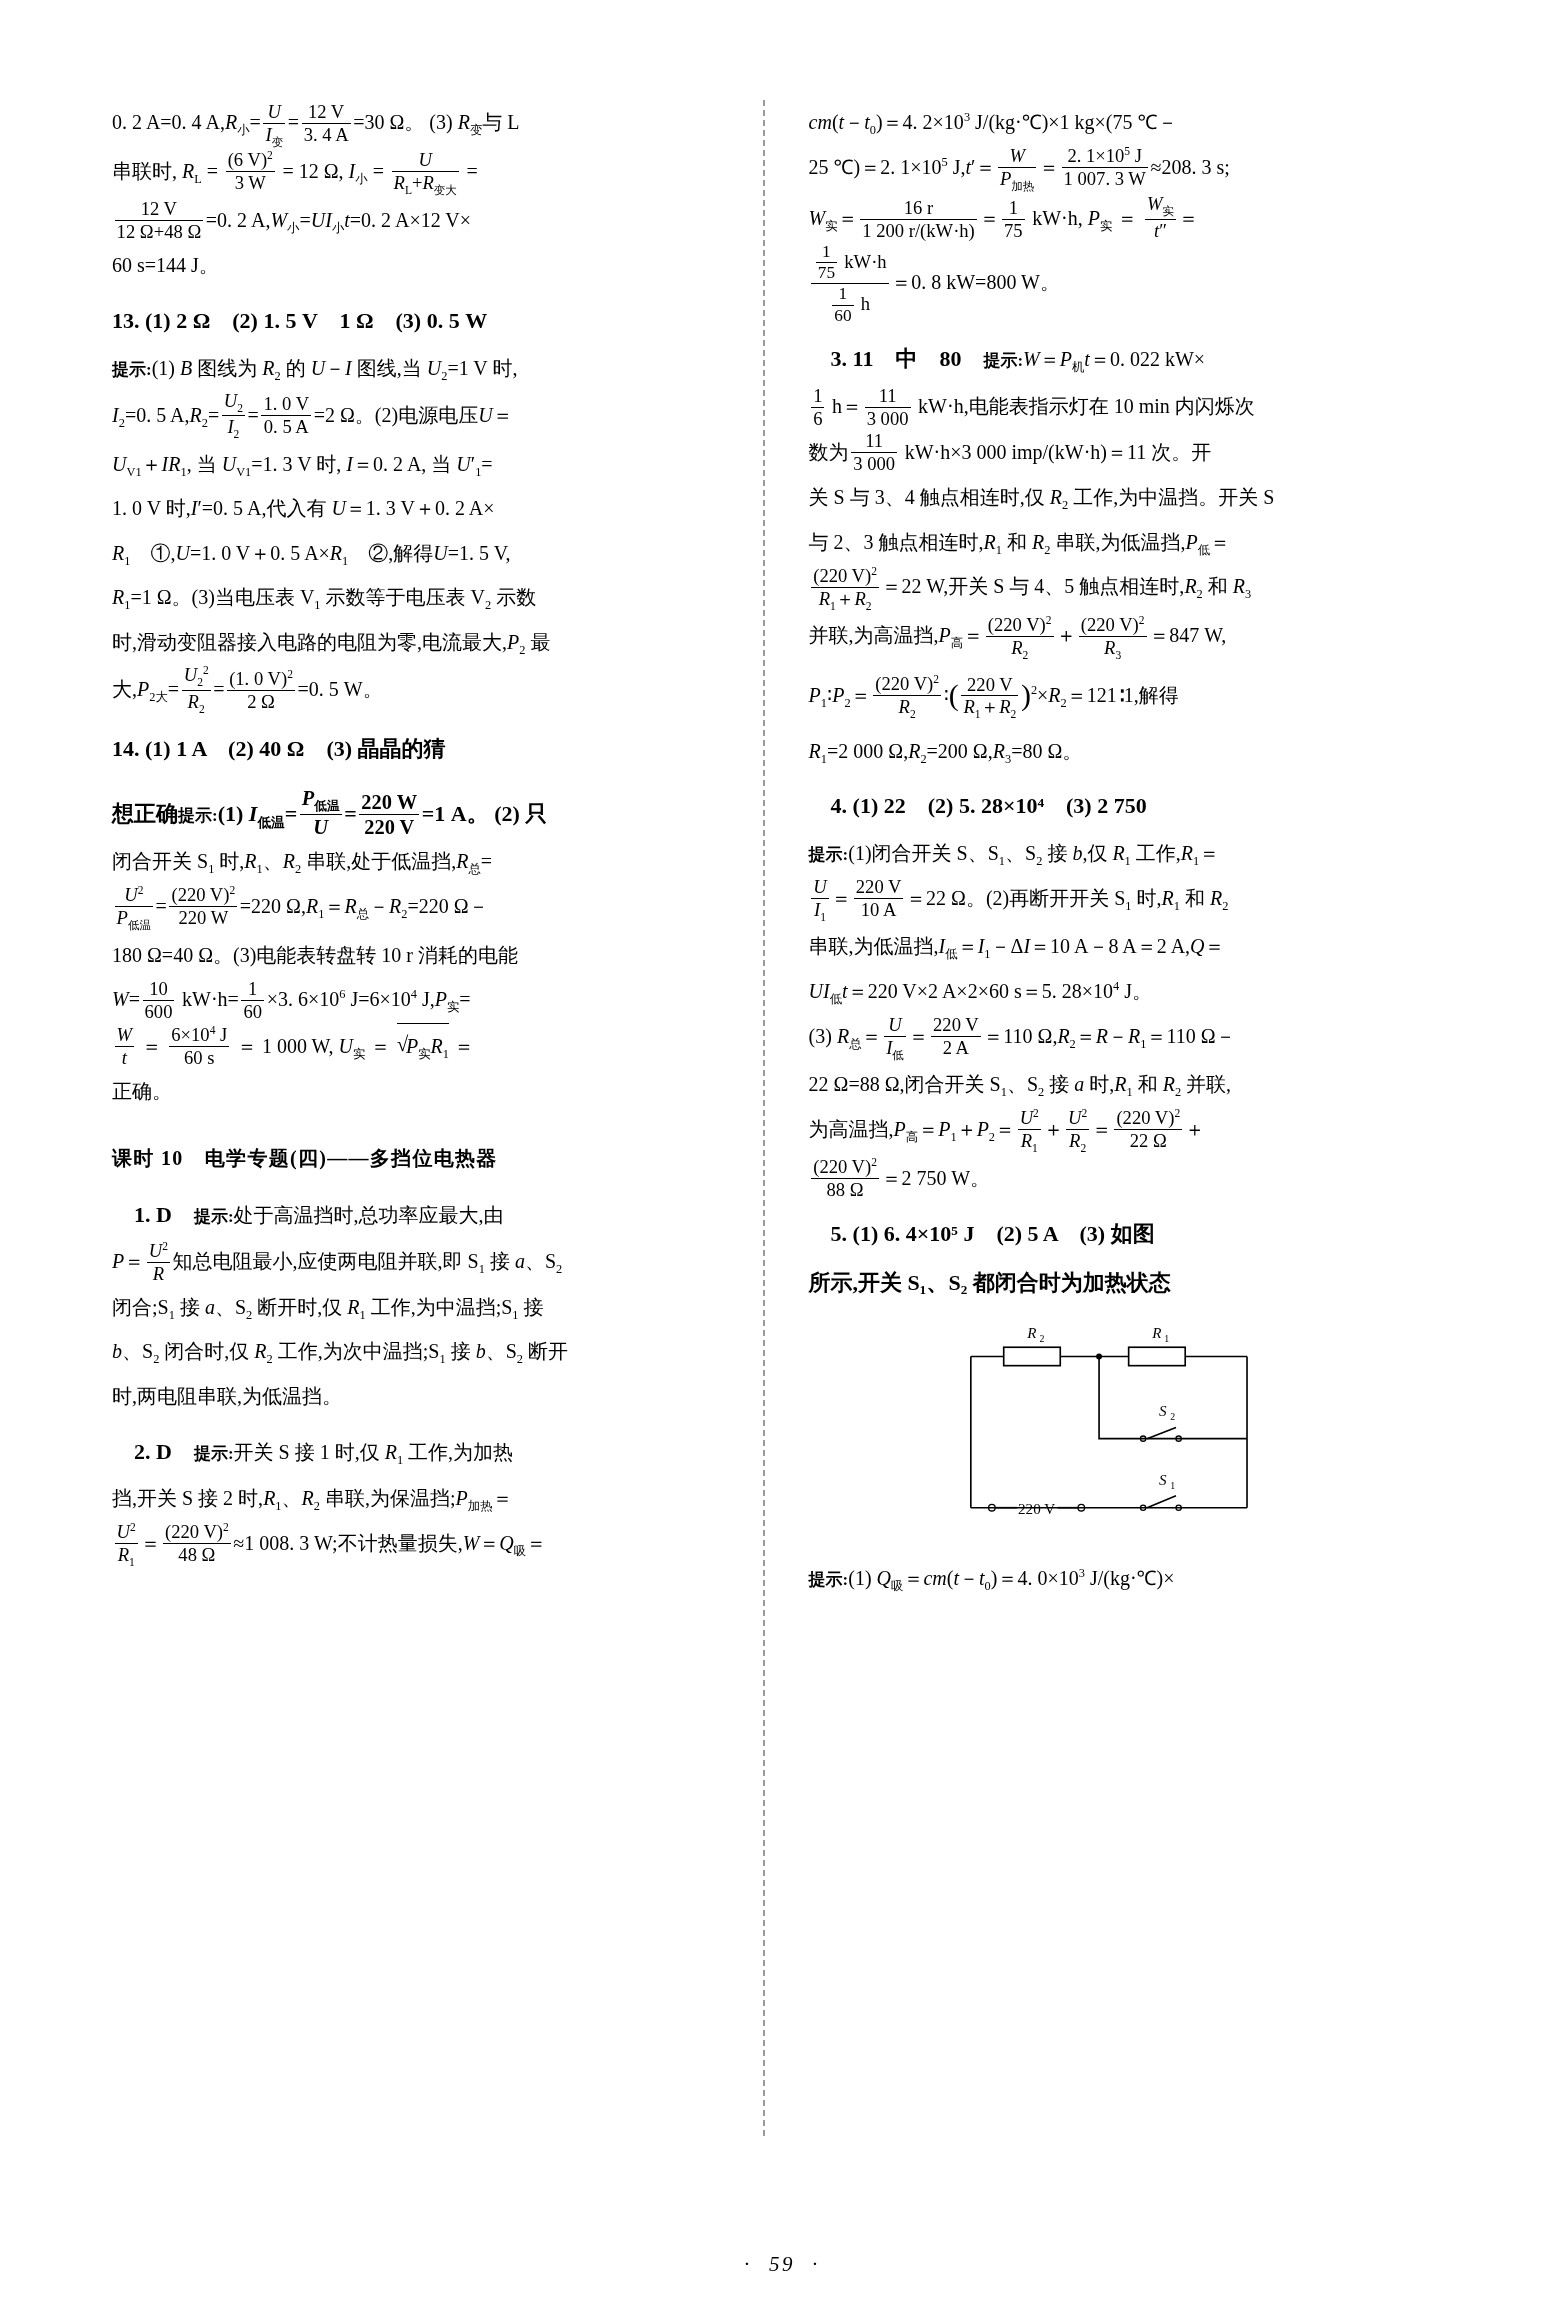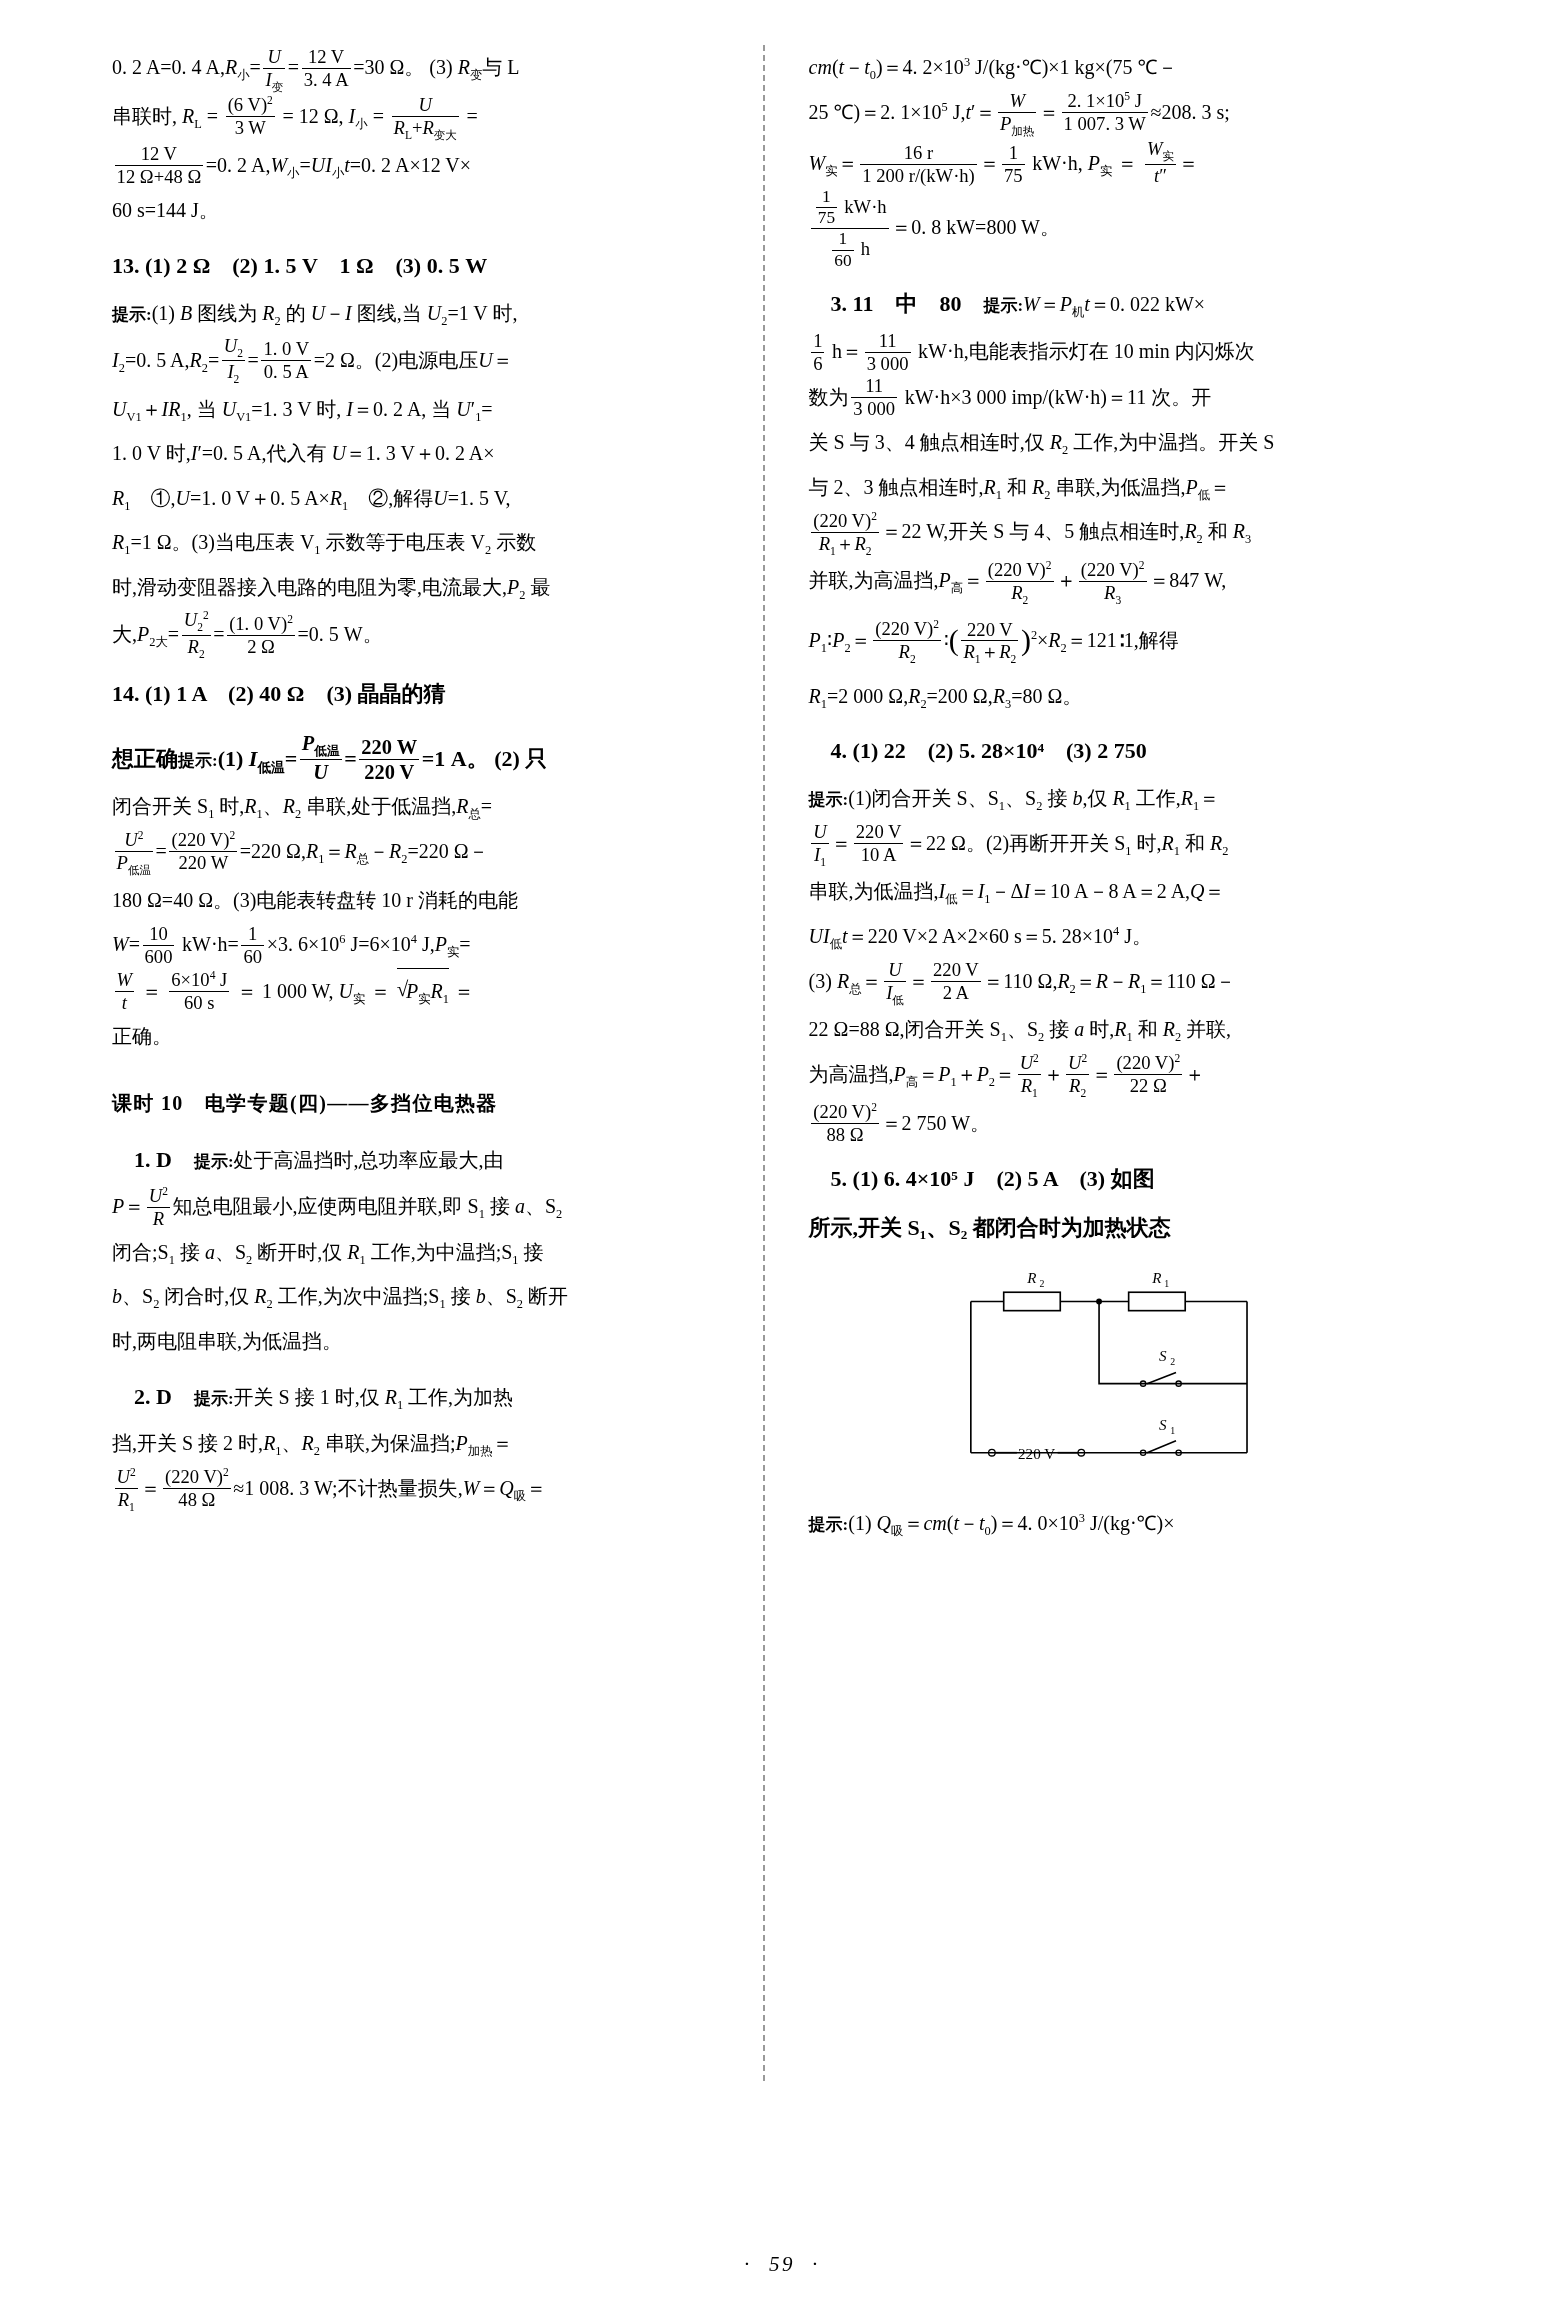--- a/index.html
+++ b/index.html
@@ -8,21 +8,21 @@
     background:#ffffff;
     font-family:"Liberation Serif", serif;
     color:#000;
     position:relative;
   }
   .page{
     position:absolute;
     left:0;top:0;
     width:1564px;height:2319px;
     box-sizing:border-box;
-    padding:45px 112px 79px 112px;
+    padding:100px 112px 79px 112px;
   }
   .cols{
     display:flex;
     gap:0px;
     height:2095px;
   }
   .col{
     width:613px;
     font-size:20px;
     line-height:2.22;

